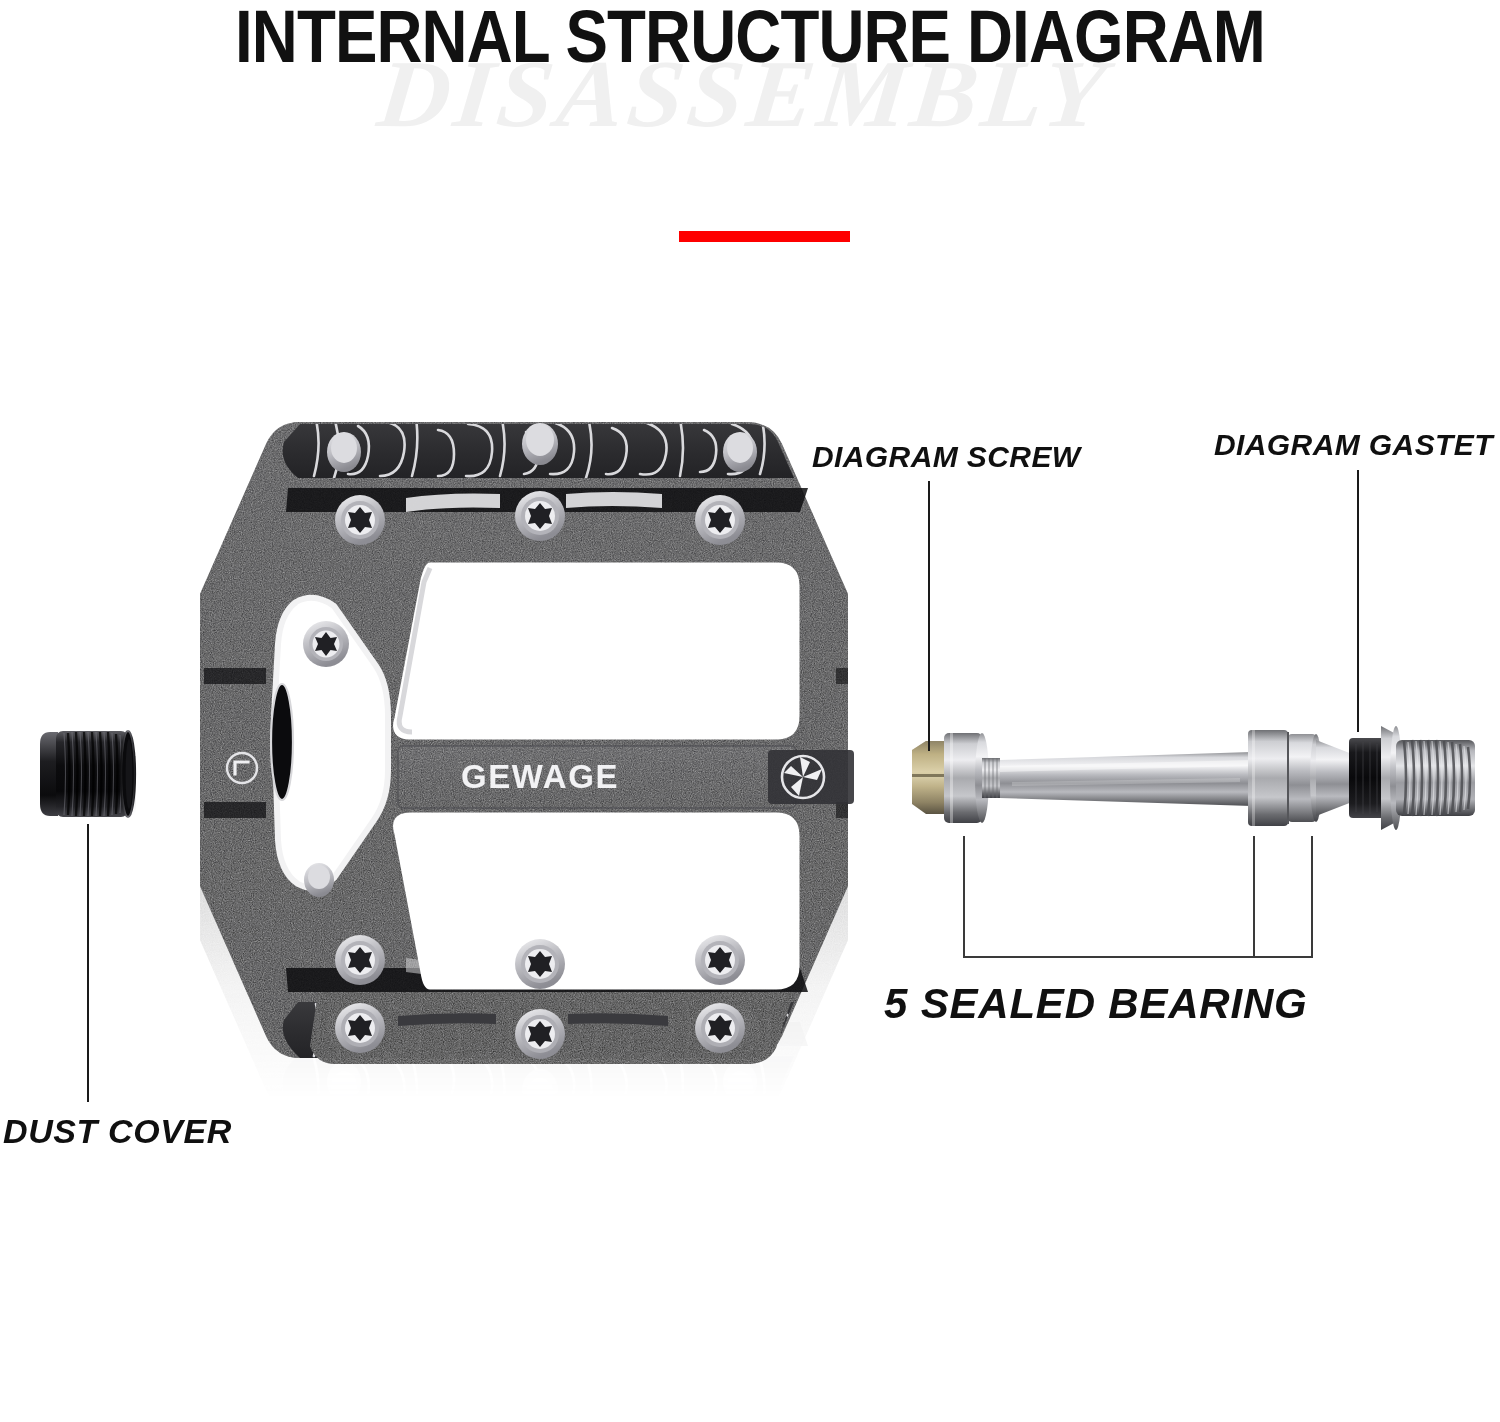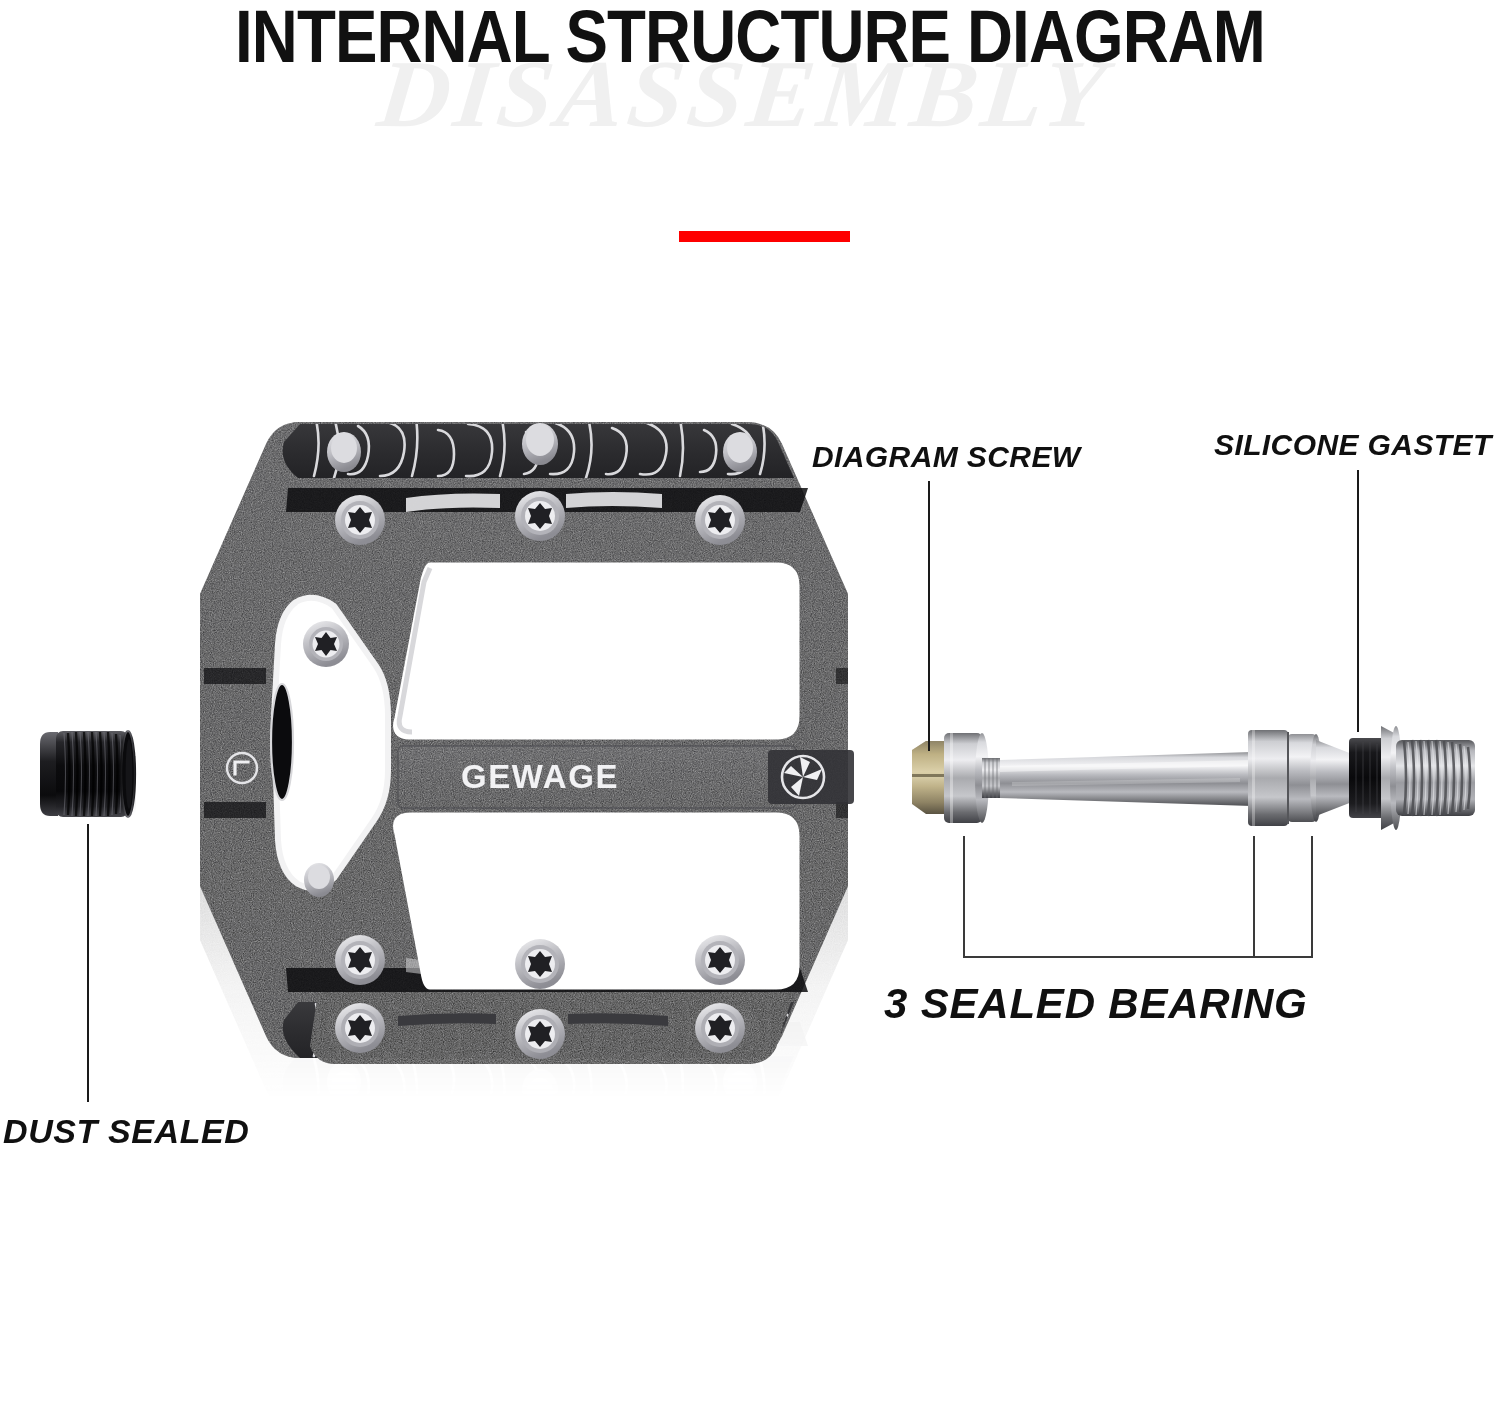--- a/index.html
+++ b/index.html
@@ -587,17 +587,17 @@
   <div class="leader ld-dust"></div>
 
   <div class="bracket" style="left:963px;top:836px;width:350px;height:122px;">
     <div class="bk-v" style="left:0;top:0;height:122px;"></div>
     <div class="bk-v" style="left:290px;top:0;height:122px;"></div>
     <div class="bk-v" style="left:348px;top:0;height:122px;"></div>
     <div class="bk-h" style="left:0;top:120px;width:350px;"></div>
   </div>
 
   <div class="callout c-fixing">DIAGRAM SCREW</div>
-  <div class="callout c-silicone">SILICONE GASTET</div>
-  <div class="callout c-dust">DUST SEALED</div>
-  <div class="callout c-bearing">3 SEALED BEARING</div>
+  <div class="callout c-silicone">DIAGRAM GASTET</div>
+  <div class="callout c-dust">DUST COVER</div>
+  <div class="callout c-bearing">5 SEALED BEARING</div>
 
 </div>
 
 </body></html>

